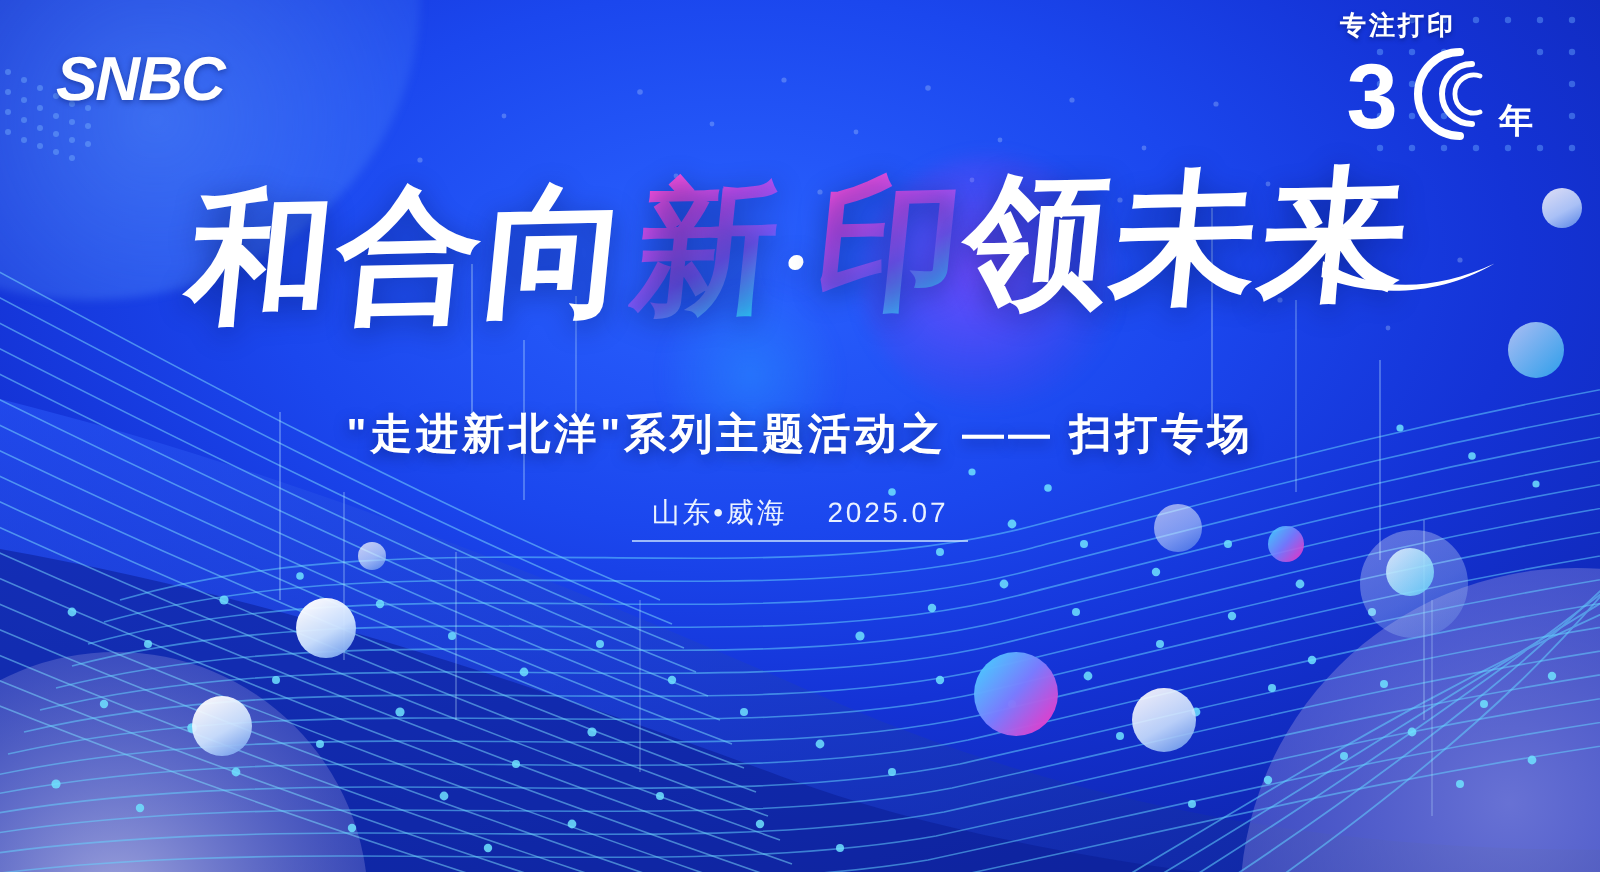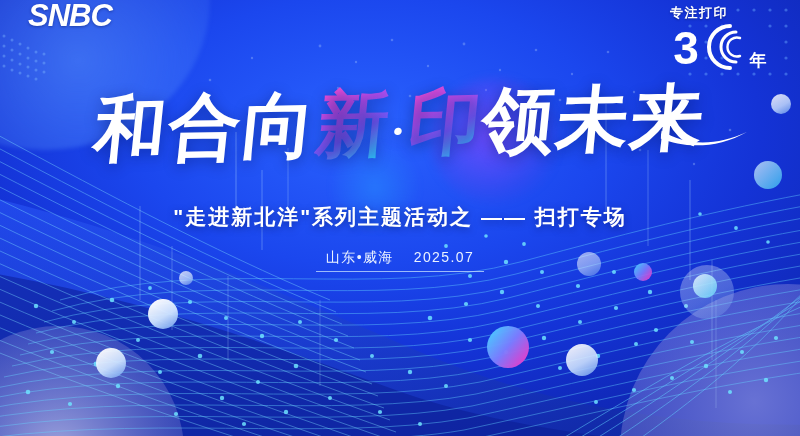--- a/index.html
+++ b/index.html
@@ -31,21 +31,21 @@
     filter:blur(4px);
   }
   .cy-glow{
     position:absolute;left:330px;top:140px;width:90px;height:95px;border-radius:50%;
     background:radial-gradient(circle at 50% 50%, rgba(40,140,255,.55), rgba(40,120,255,0) 70%);
     filter:blur(3px);
   }
 
   
   .logo{
-    position:absolute;left:28px;top:0;display:flex;align-items:center;gap:14px;z-index:12;
+    position:absolute;left:28px;top:24px;display:flex;align-items:center;gap:14px;z-index:12;
   }
   .logo-mark{
     font-size:31px;font-weight:bold;font-style:italic;color:#ffffff;
     letter-spacing:-1px;line-height:1;
     font-family:"Liberation Sans","DejaVu Sans",sans-serif;
     text-shadow:0 1px 3px rgba(0,20,90,.45);
   }
   .logo-cn{
     font-size:19px;font-weight:bold;color:#ffffff;letter-spacing:2px;
     margin-left:4px;text-shadow:0 1px 3px rgba(0,20,90,.4);

